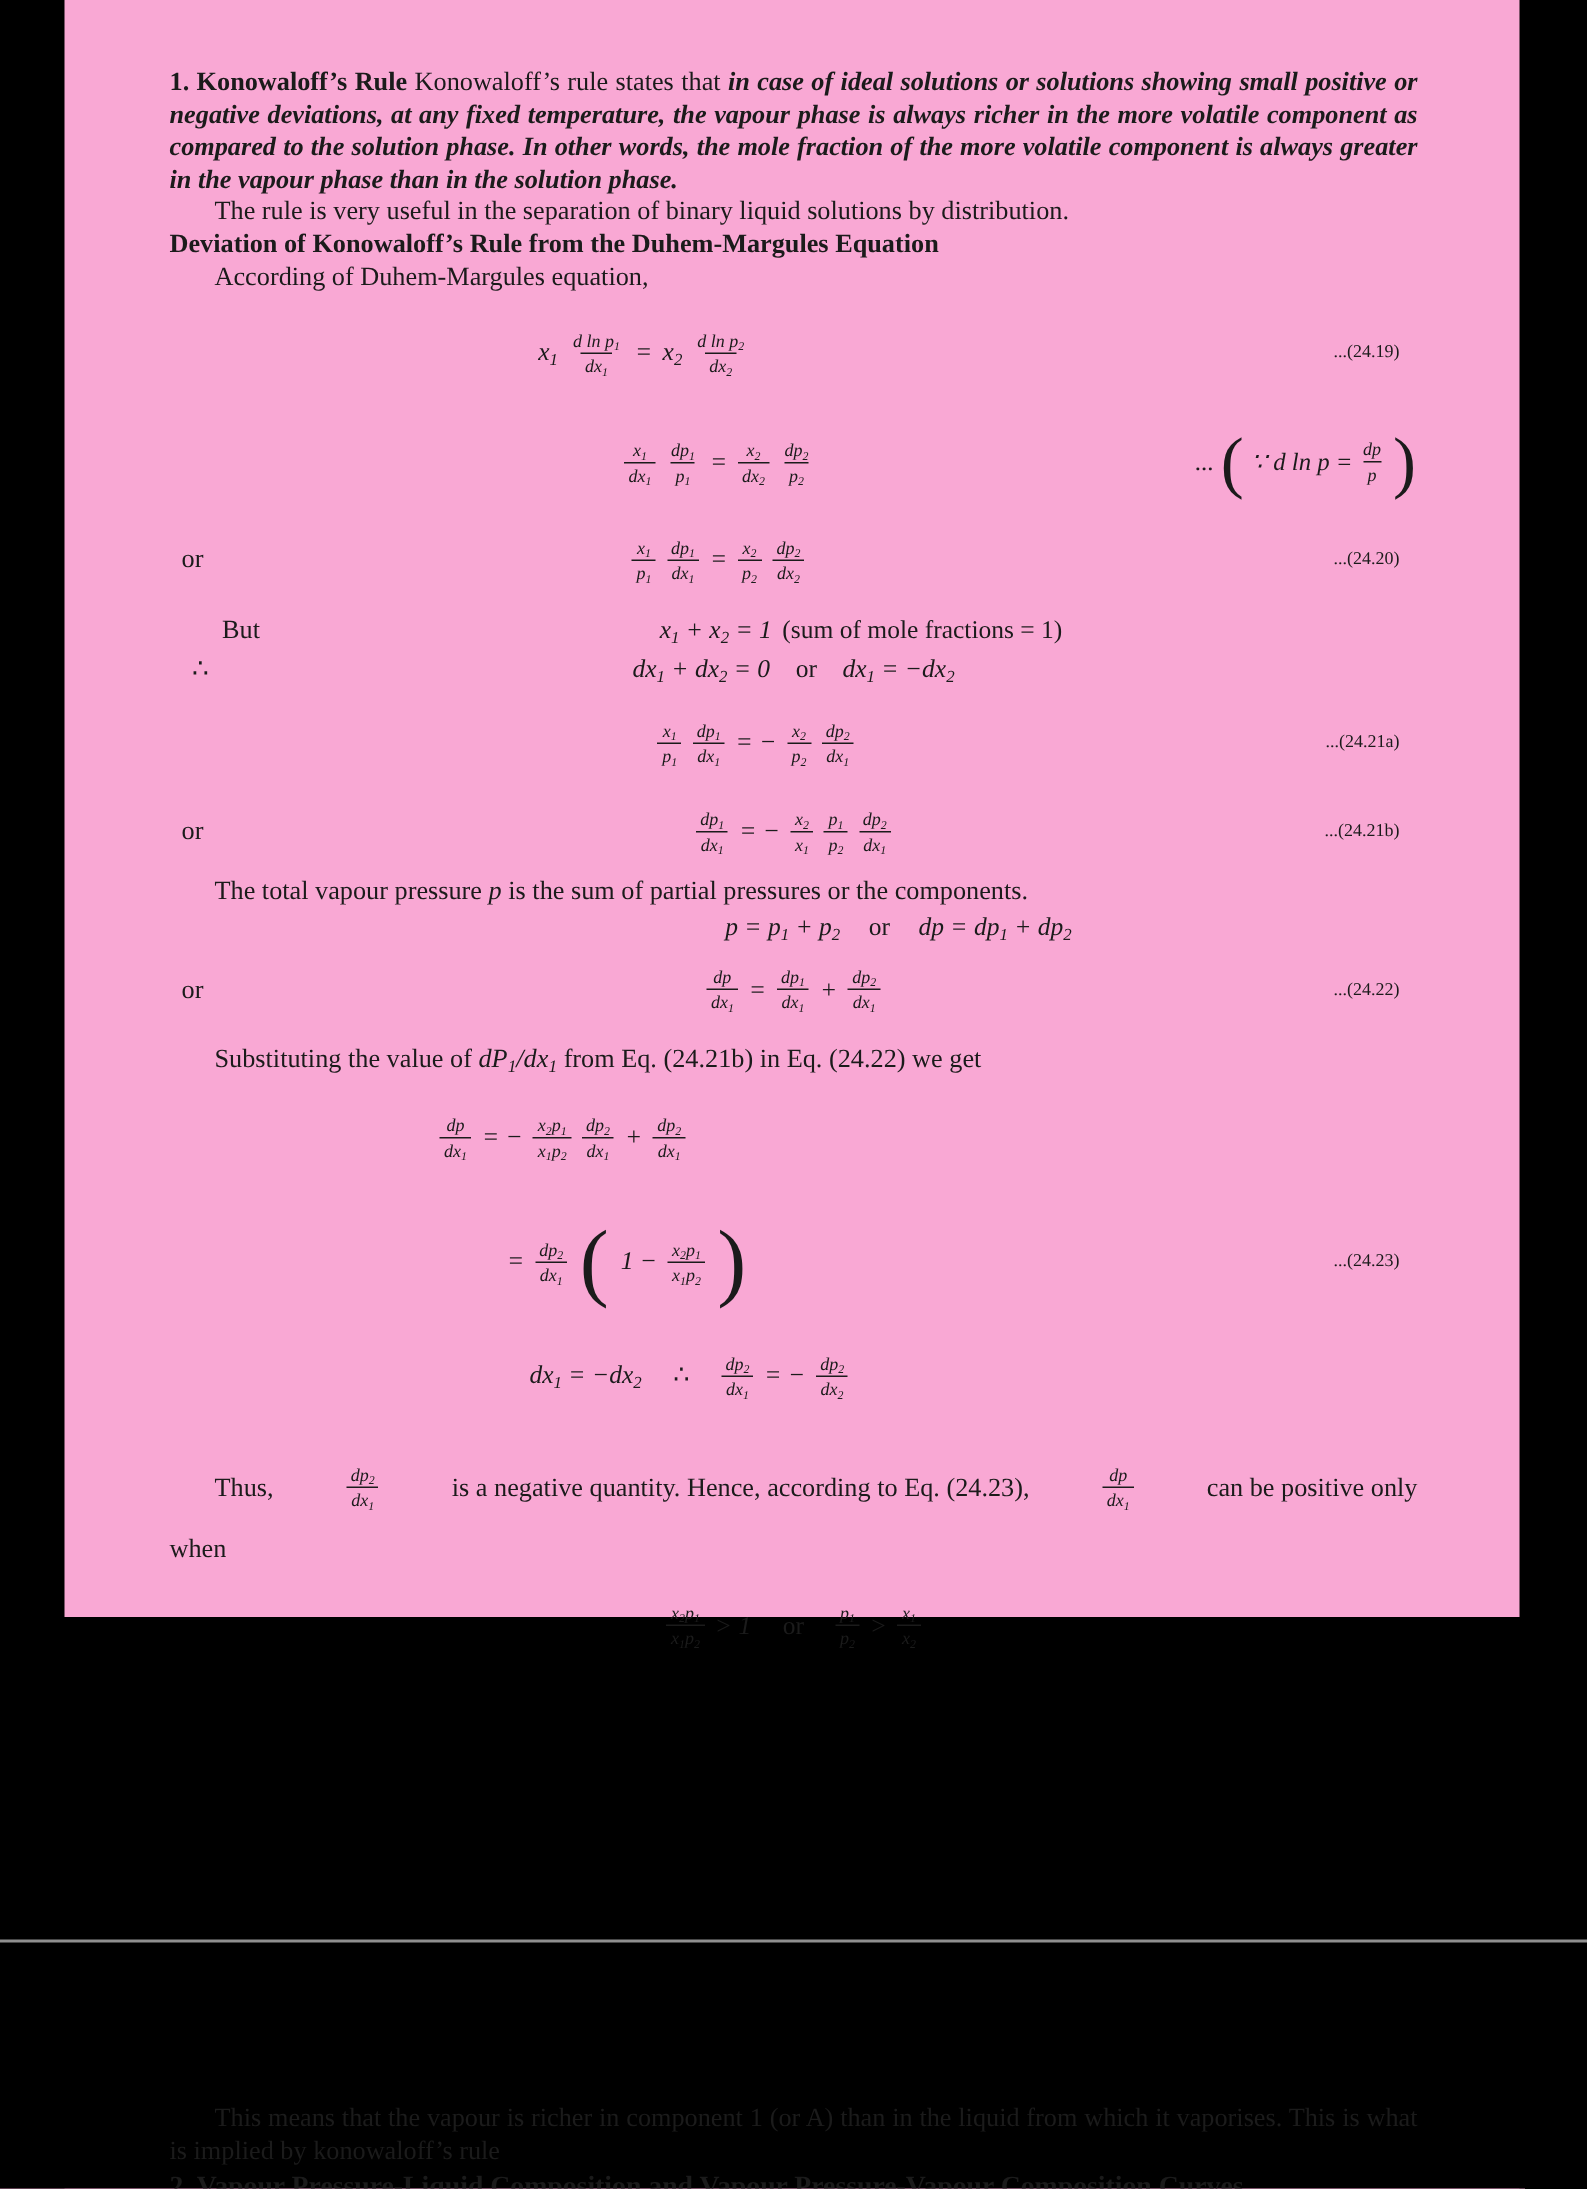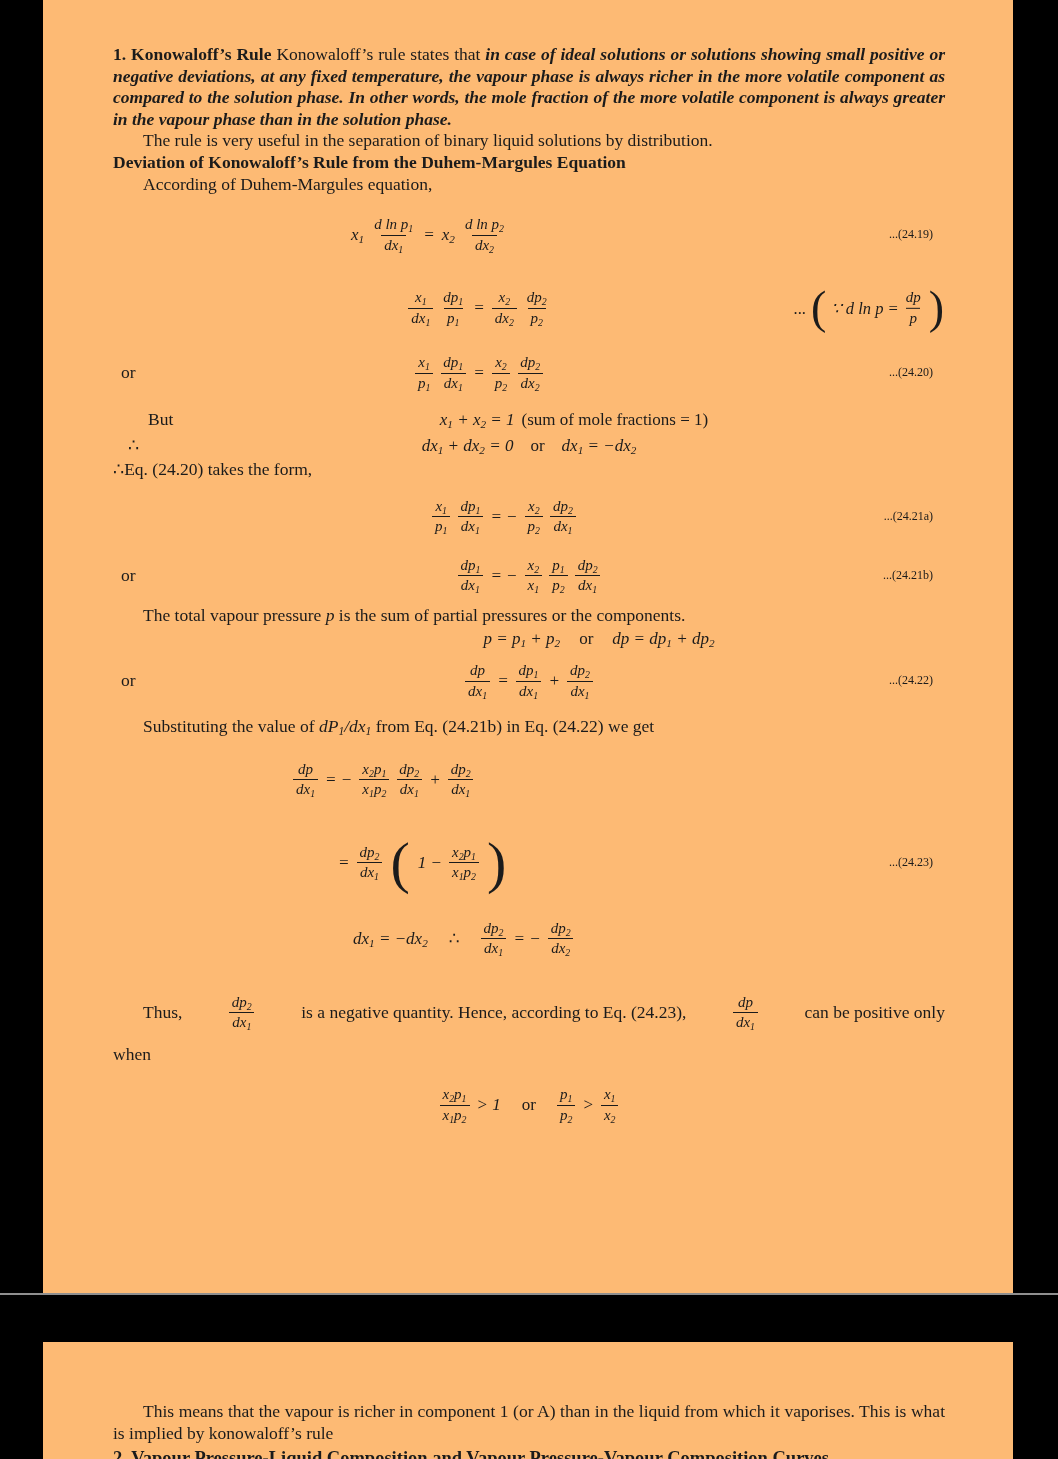--- a/index.html
+++ b/index.html
@@ -1,42 +1,42 @@
 <!DOCTYPE html>
 <html><head>
 <meta charset="utf-8">
 <style>
   html,body{margin:0;padding:0;}
   body{
     width:1058px;height:1459px;position:relative;overflow:hidden;
     background:#000;color:#1b1b1b;
     font-family:"Liberation Serif","DejaVu Serif",serif;
   }
-  .page{position:absolute;left:43px;top:0;width:970px;height:1459px;background:#fdba74;}
+  .page{position:absolute;left:43px;top:0;width:970px;height:1078px;background:#f9a8d4;}
   .bar{position:absolute;top:0;height:1459px;background:#000;}
   .bar-left{left:0;width:43px;}
   .bar-right{left:1013px;width:45px;}
   .band{position:absolute;left:0;top:1293px;width:1058px;height:49px;background:#000;border-top:2px solid #8f8f8f;box-sizing:border-box;}
   .content{position:absolute;left:70px;top:0;width:832px;font-size:17.5px;line-height:21.6px;text-align:justify;}
   .b{font-weight:bold;}
   .bi{font-weight:bold;font-style:italic;}
   .i{font-style:italic;}
   .indent{text-indent:30px;}
   .p1{margin-top:44px;}
   p{margin:0;}
   sub{font-size:0.66em;vertical-align:-0.3em;line-height:0;}
   
   .eqrow{position:relative;display:flex;align-items:center;justify-content:center;}
   .eqbody{display:flex;align-items:center;gap:7px;font-style:italic;font-size:17px;line-height:1.2;text-align:left;}
   .eqnum{position:absolute;right:12px;top:50%;transform:translateY(-50%);font-style:normal;font-size:12px;}
   .eqmark{position:absolute;top:50%;transform:translateY(-50%);font-style:normal;font-size:17.5px;}
   .mark-or{left:8px;}
   .mark-but{left:35px;}
   .mark-tf{left:15px;}
-  .fr{display:inline-flex;flex-direction:column;align-items:center;line-height:1.18;font-size:15px;}
+  .fr{display:inline-flex;flex-direction:column;align-items:center;line-height:1.18;font-size:12px;}
   .fr .nu{display:block;padding:0 3px 1px;}
   .fr .de{display:block;border-top:1.4px solid #1b1b1b;padding:1px 3px 0;}
   .lp{font-style:normal;font-weight:400;line-height:0;padding:0 1px;}
   .lp-md{font-size:46px;}
   .lp-lg{font-size:58px;}
   .eqnote{position:absolute;right:0;top:50%;transform:translateY(-50%);display:flex;align-items:center;gap:4px;font-style:italic;font-size:16.5px;}
   
   .h64{min-height:64px;} .h66{min-height:66px;} .h56{min-height:56px;} .h58{min-height:58px;}
   .h60{min-height:60px;} .h26{min-height:26px;} .h68{min-height:68px;} .h78{min-height:78px;}
   .h62{min-height:62px;}
@@ -152,21 +152,20 @@
 
     <div class="eqrow h26">
       <span class="eqmark mark-tf">∴</span>
       <span class="eqbody">
         <span class="i">dx<sub>1</sub> + dx<sub>2</sub> = 0</span>
         <span style="font-style:normal;padding:0 10px">or</span>
         <span class="i">dx<sub>1</sub> = −dx<sub>2</sub></span>
       </span>
     </div>
 
-    <p>∴Eq. (24.20) takes the form,</p>
 
     <div class="eqrow h60 mt6">
       <span class="eqbody sx-m25">
         <span class="fr">
             <span class="nu">x<sub>1</sub></span>
             <span class="de">p<sub>1</sub></span>
           </span>
         <span class="fr">
             <span class="nu">dp<sub>1</sub></span>
             <span class="de">dx<sub>1</sub></span>

